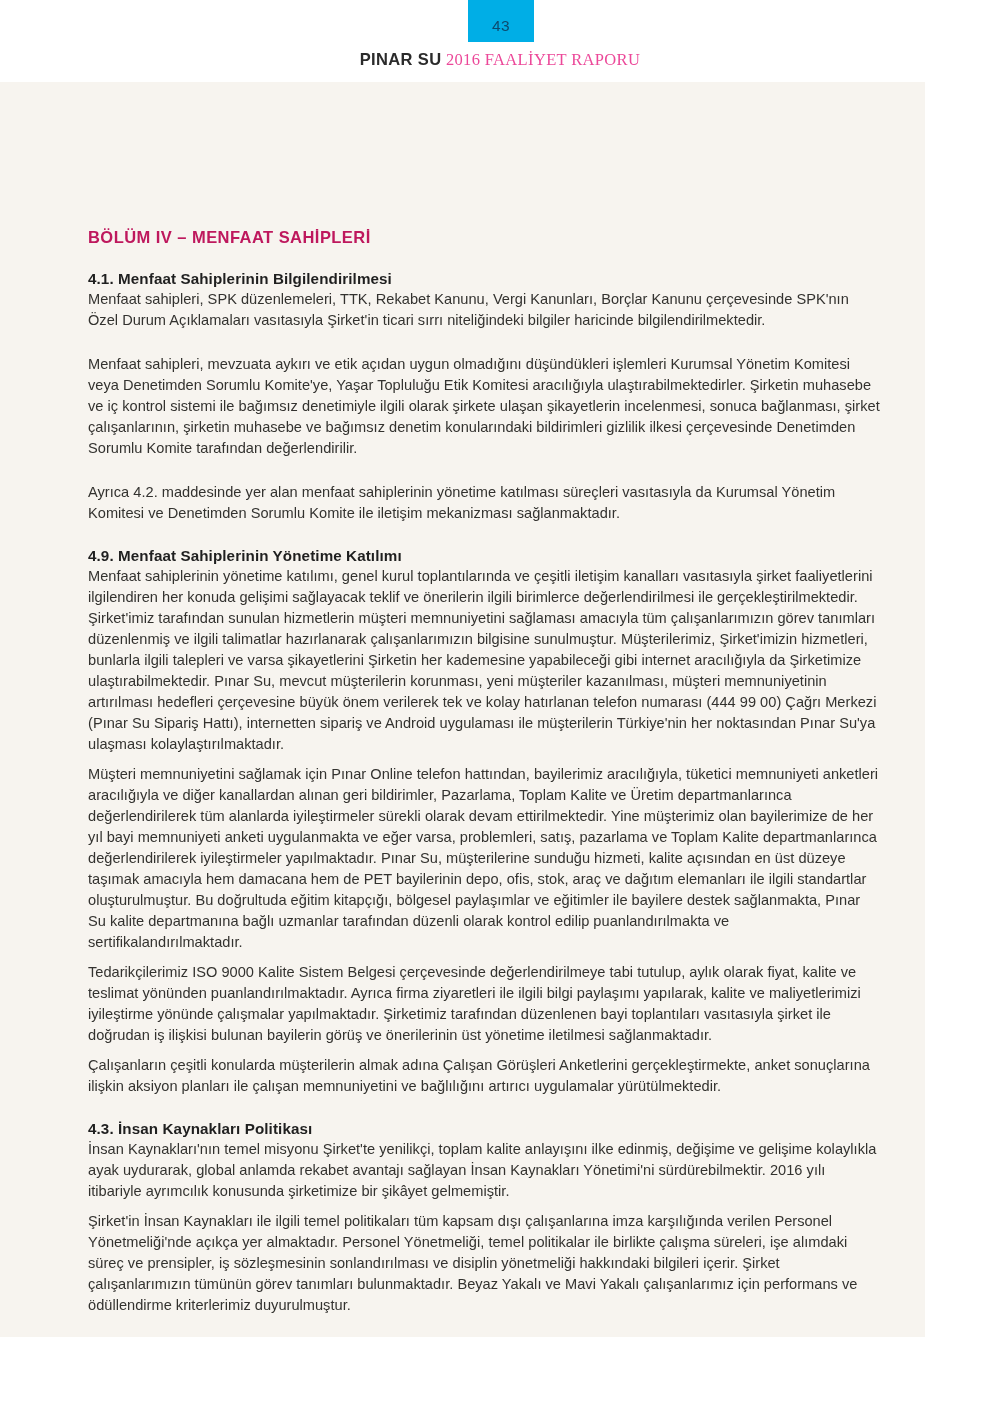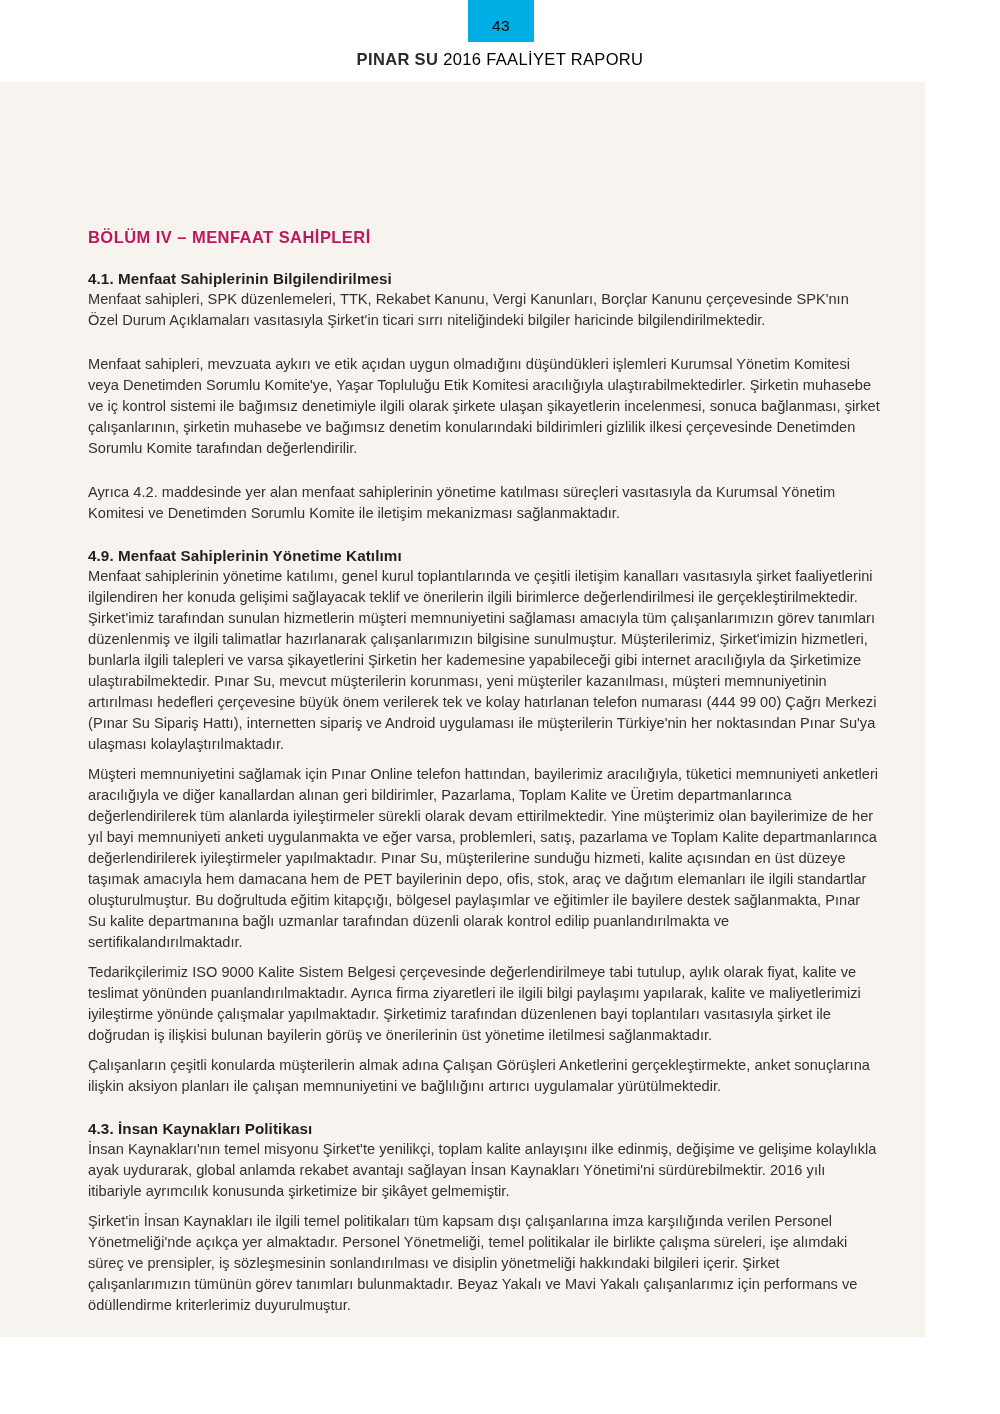--- a/index.html
+++ b/index.html
@@ -39,21 +39,21 @@
   }
 
   
   #page-chip {
     position:absolute;
     left:468px;
     top:0;
     width:66px;
     height:42px;
     background:#00AEE6;
-    color:#000000;
+    color:#0c4a6e;
     font-size:15.5px;
     letter-spacing:0.3px;
     display:flex;
     align-items:flex-end;
     justify-content:center;
     padding-bottom:7px;
   }
 
   
   #masthead {
@@ -66,21 +66,22 @@
     color:#3b3b3b;
     letter-spacing:0.35px;
     white-space:nowrap;
   }
   #masthead .brand {
     font-weight:bold;
     color:#2b2b2b;
   }
   #masthead .rest {
     font-weight:normal;
-    color:#000000;
+    color:#ec4899;
+    font-family:Liberation Serif, serif;
   }
 
   
   #content {
     position:absolute;
     left:88px;
     top:228px;
     width:792px;
     color:#2f2f2f;
   }

